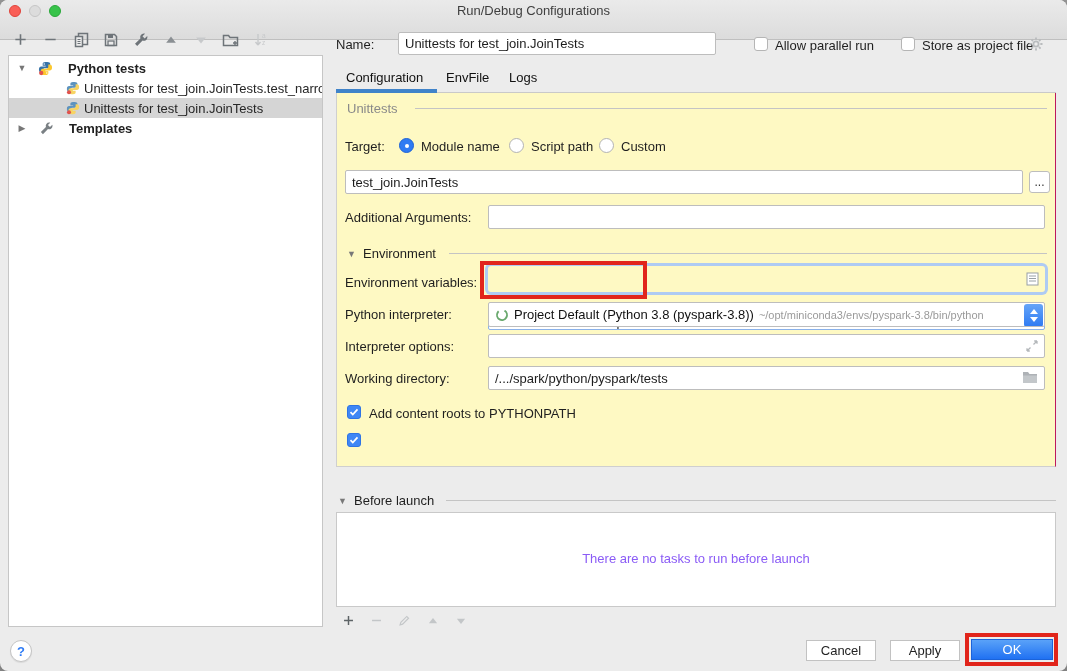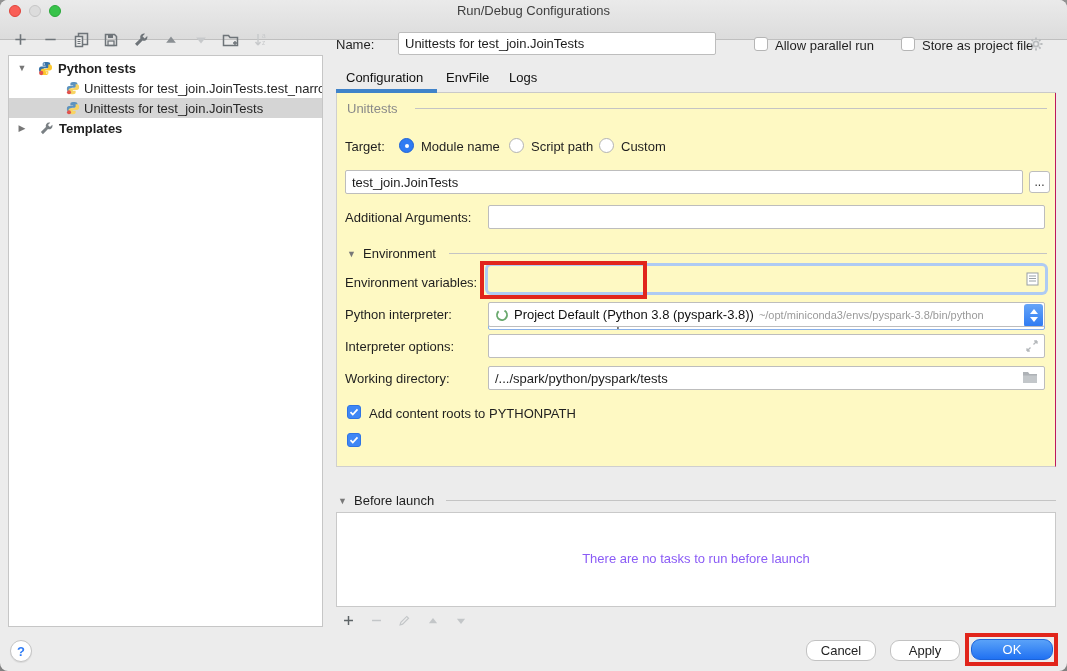--- a/index.html
+++ b/index.html
@@ -18,21 +18,21 @@
   .tl.green { background:#38c34a; border:1px solid #2aa83a; }
 
   
   .side-toolbar { position:absolute; left:12px; top:31px; display:flex; align-items:center; gap:13px; }
   .tbi { width:17px; height:17px; display:inline-flex; align-items:center; justify-content:center; cursor:default; }
   .tree-panel { position:absolute; left:8px; top:55px; width:315px; height:572px; background:#ffffff; border:1px solid #c6c6c6; overflow:hidden; }
   .tree-row { position:absolute; left:0; width:100%; height:20px; display:flex; align-items:center; white-space:nowrap; overflow:hidden; }
   .tree-row.selected { background:#d5d5d5; }
   .tw { display:inline-block; text-align:center; }
   .disc { color:#777; font-size:9px; width:12px; margin-left:7px; }
-  .tree-label-bold { font-weight:bold; margin-left:5px; }
+  .tree-label-bold { font-weight:bold; margin-left:15px; }
   .tree-label { margin-left:4px; color:#262626; }
   .help-btn { position:absolute; left:10px; top:640px; width:22px; height:22px; border-radius:50%;
     background:#fff; border:1px solid #c4c4c4; color:#2f7cf6; font-weight:bold; font-size:13px;
     display:flex; align-items:center; justify-content:center; box-shadow:0 1px 1px rgba(0,0,0,.08); }
 
   
   .lbl { position:absolute; color:#1f1f1f; }
   .field { position:absolute; background:#fff; border:1px solid #bdbdbd; border-radius:2px;
     font-family:"Liberation Sans",sans-serif; font-size:13px; color:#1c1c1c; padding:0 6px; outline:none; }
   .mac-check { position:absolute; width:14px; height:14px; background:#fff; border:1px solid #b5b5b5; border-radius:3px; }
@@ -61,21 +61,21 @@
   .step-dn { width:0; height:0; border-left:4px solid transparent; border-right:4px solid transparent; border-top:5px solid #fff; }
   .interp-main { color:#111; }
   .interp-path { color:#9a9a9a; font-size:11px; }
 
   
   .task-box { position:absolute; left:336px; top:512px; width:720px; height:95px; background:#fff; border:1px solid #c9c9c9; }
   .empty-msg { position:absolute; width:100%; top:38px; text-align:center; color:#8b5cf6; }
   .bl-toolbar { position:absolute; left:340px; top:612px; display:flex; align-items:center; gap:11px; }
 
   
-  .btn { position:absolute; height:21px; border-radius:9px; background:#fff; border:1px solid #c2c2c2;
+  .btn { position:absolute; height:21px; border-radius:0; background:#fff; border:1px solid #c2c2c2;
     font-family:"Liberation Sans",sans-serif; font-size:13px; color:#222; text-align:center; line-height:19px; }
   .btn.primary { background:linear-gradient(#5aa2f8,#2071f2); border:1px solid #1b63da; color:#fff; }
 
   
   .annot { position:absolute; border:4px solid #e1251b; pointer-events:none; }
 
   svg { display:block; }
 </style>
 </head>
 <body>

